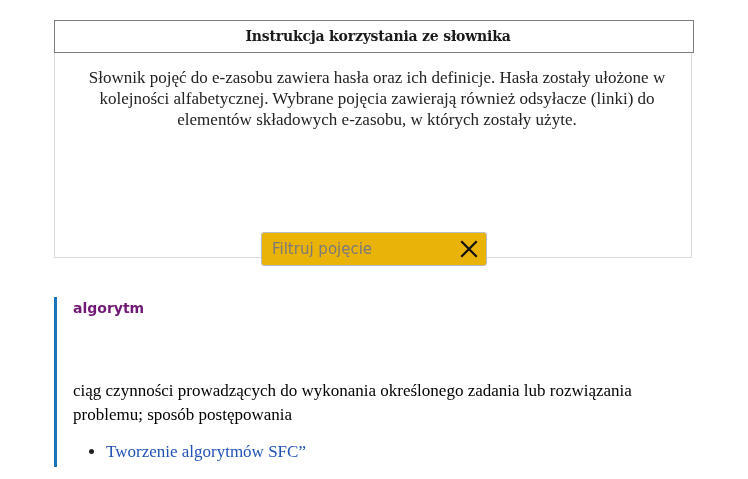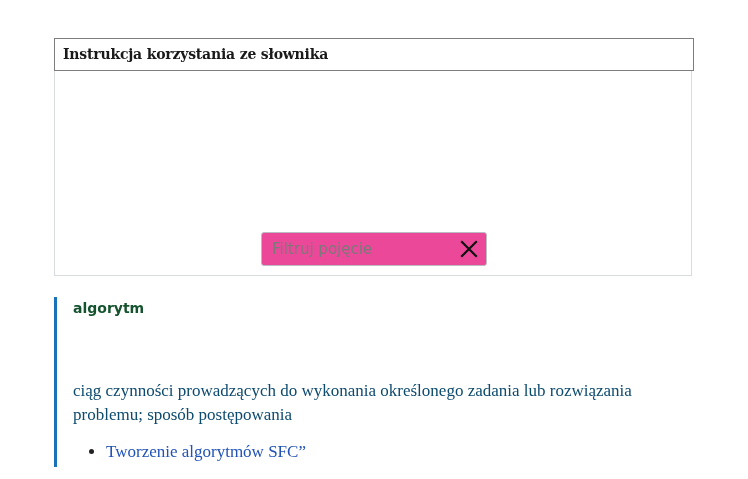--- a/index.html
+++ b/index.html
@@ -1,70 +1,71 @@
 <!DOCTYPE html>
 <html><head>
 <meta charset="utf-8">
 <style>
   html, body { margin:0; padding:0; background:#ffffff; }
   body { width:748px; height:479px; position:relative; overflow:hidden; color:#222; }
   .instr-box {
-    position:absolute; left:54px; top:38px; width:638px; height:238px;
-    border:1px solid #d9dcdf; box-sizing:border-box; background:#fff;
+    position:absolute; left:54px; top:20px; width:638px; height:238px;
+    border:1px solid #d9dcdf; box-sizing:border-box; background:#fff;text-align:center;
   }
   .instr-header {
     position:absolute; left:-1px; top:-1px; width:640px; height:33px;
     border:1px solid #7d7d7d; box-sizing:border-box; background:#fff;
     font-family:"DejaVu Serif", serif; font-weight:bold; font-size:14px;
     line-height:31px; padding-left:8px; color:#1a1a1a; letter-spacing:-0.2px;
   }
   .instr-body {
     position:absolute; left:16px; top:46px; width:612px;
     font-family:"Liberation Serif", serif; font-size:17px; line-height:21px; color:#222;
   }
   .instr-body p { margin:0 0 16px 0; }
   .filter {
     position:absolute; left:261px; top:232px; width:226px; height:34px;
-    border:1px solid #b9bcc0; border-radius:3px; box-sizing:border-box; background:#ec4899;padding-left:12px;
+    border:1px solid #b9bcc0; border-radius:3px; box-sizing:border-box; background:#eab308;padding-left:12px;
   }
   .filter input {
     position:absolute; left:10px; top:5px; width:180px; height:22px; border:none; outline:none;
     font-family:"DejaVu Sans", sans-serif; font-size:15px; color:#333; background:transparent; padding:0;
   }
   .filter input::placeholder { color:#7a7a7a; }
   .filter .clear {
     position:absolute; right:8px; top:7px; width:18px; height:18px; cursor:pointer;
   }
   .entry {
     position:absolute; left:54px; top:297px; width:640px; height:170px;
     border-left:3px solid #1a73b8; box-sizing:border-box;
   }
   .term {
     position:absolute; left:16px; top:3px;
-    font-family:"DejaVu Sans", sans-serif; font-weight:bold; font-size:14px; color:#14532d;
+    font-family:"DejaVu Sans", sans-serif; font-weight:bold; font-size:14px; color:#701a75;
   }
   .origin {
     position:absolute; left:16px; top:42px;
     font-family:"Liberation Serif", serif; font-size:17px; color:#222;
   }
   .origin i { font-style:italic; }
   .definition {
     position:absolute; left:16px; top:82px; width:620px;
-    font-family:"Liberation Serif", serif; font-size:17px; line-height:24px; color:#0c4a6e;
+    font-family:"Liberation Serif", serif; font-size:17px; line-height:24px; color:#000000;
   }
   .links { position:absolute; left:33px; top:145px; margin:0; padding:0 0 0 16px; list-style:disc; }
   .links li { font-family:"Liberation Serif", serif; font-size:17px; color:#222; }
   .links a { color:#2152b5; text-decoration:none;margin-top:44px; }
 </style>
 </head>
 <body>
 
 <div class="instr-box">
   <div class="instr-header">Instrukcja korzystania ze słownika</div>
   <div class="instr-body">
+    <p>Słownik pojęć do e-zasobu zawiera hasła oraz ich definicje. Hasła zostały ułożone w kolejności alfabetycznej. Wybrane pojęcia zawierają również odsyłacze (linki) do elementów składowych e-zasobu, w których zostały użyte.</p>
   </div>
 </div>
 
 <div class="filter">
   <input type="text" placeholder="Filtruj pojęcie" style="">
   <span class="clear">
     <svg width="18" height="18" viewBox="0 0 18 18">
         <path d="M2 2 L16 16 M16 2 L2 16" stroke="#111" stroke-width="2.2" stroke-linecap="square"></path>
       </svg>
   </span>

